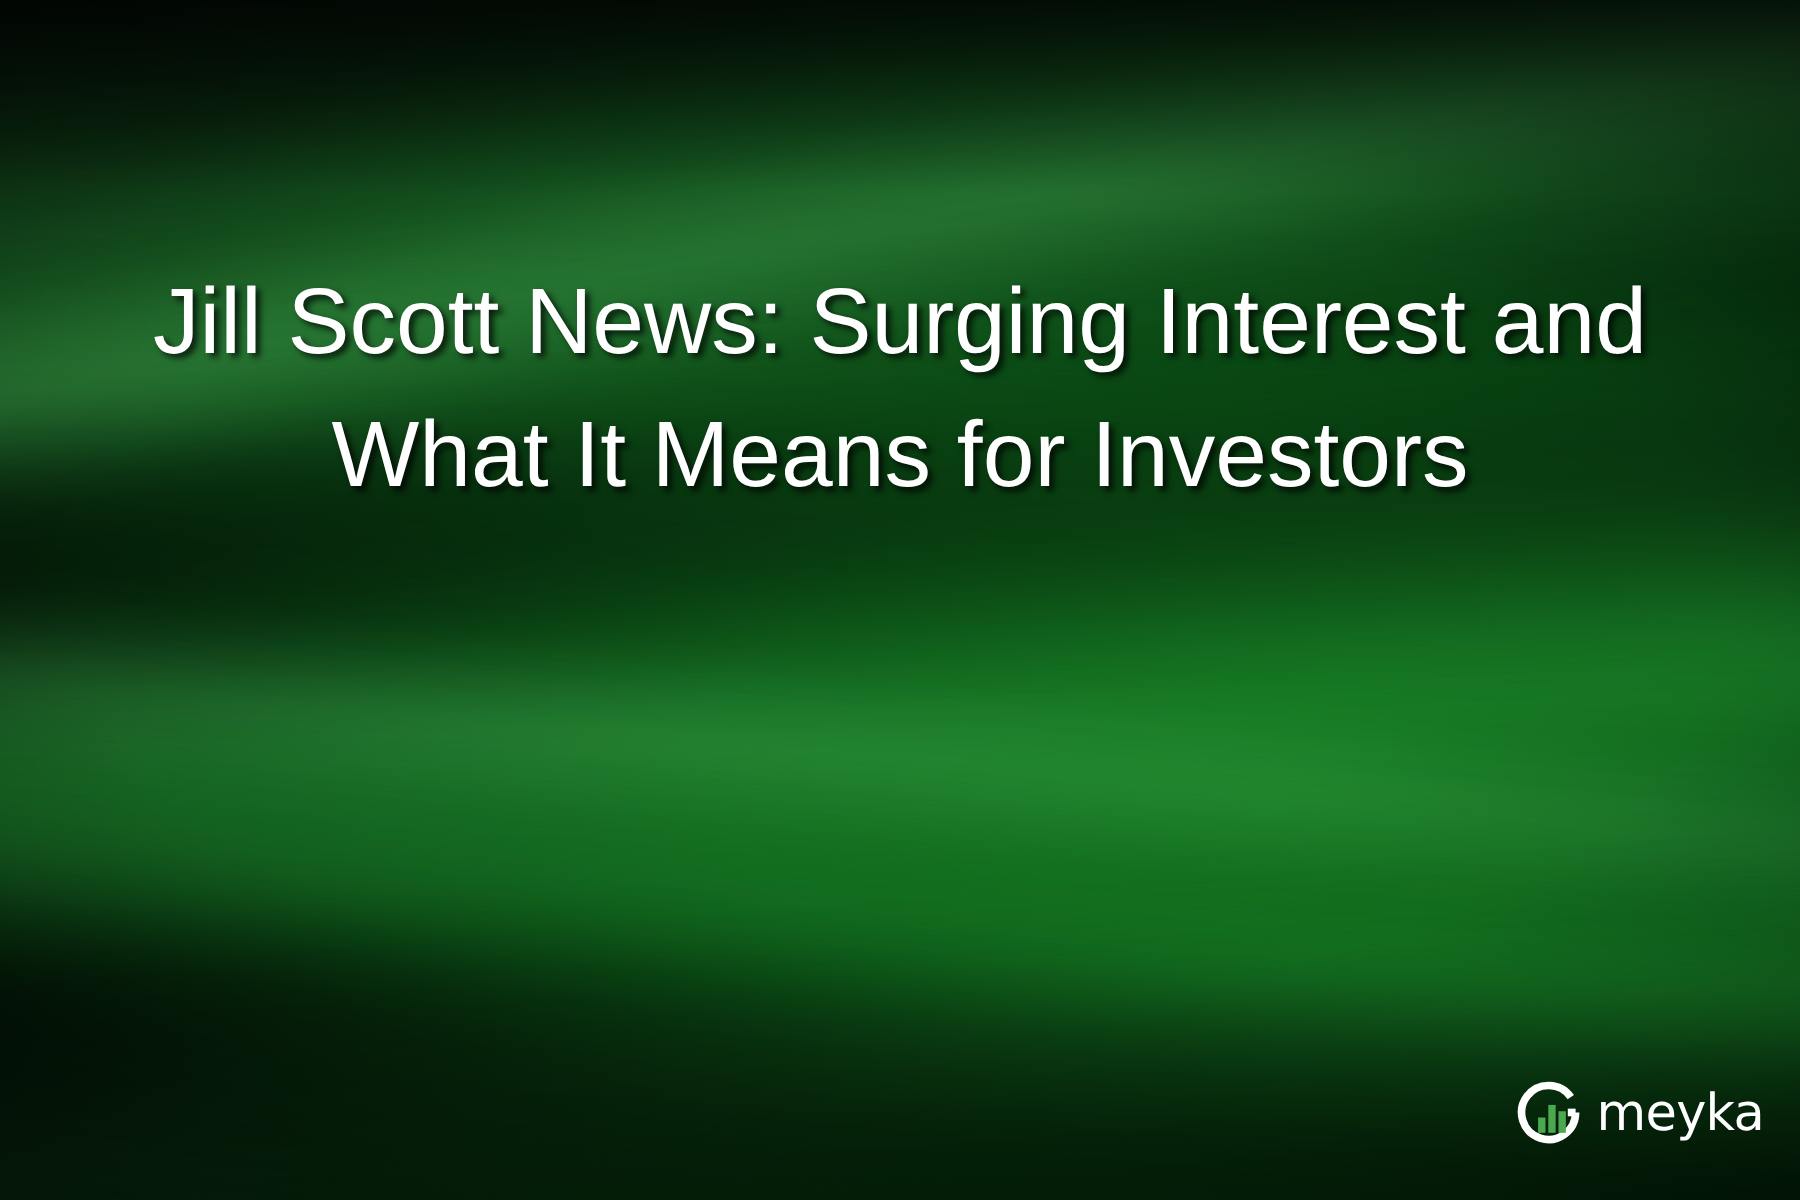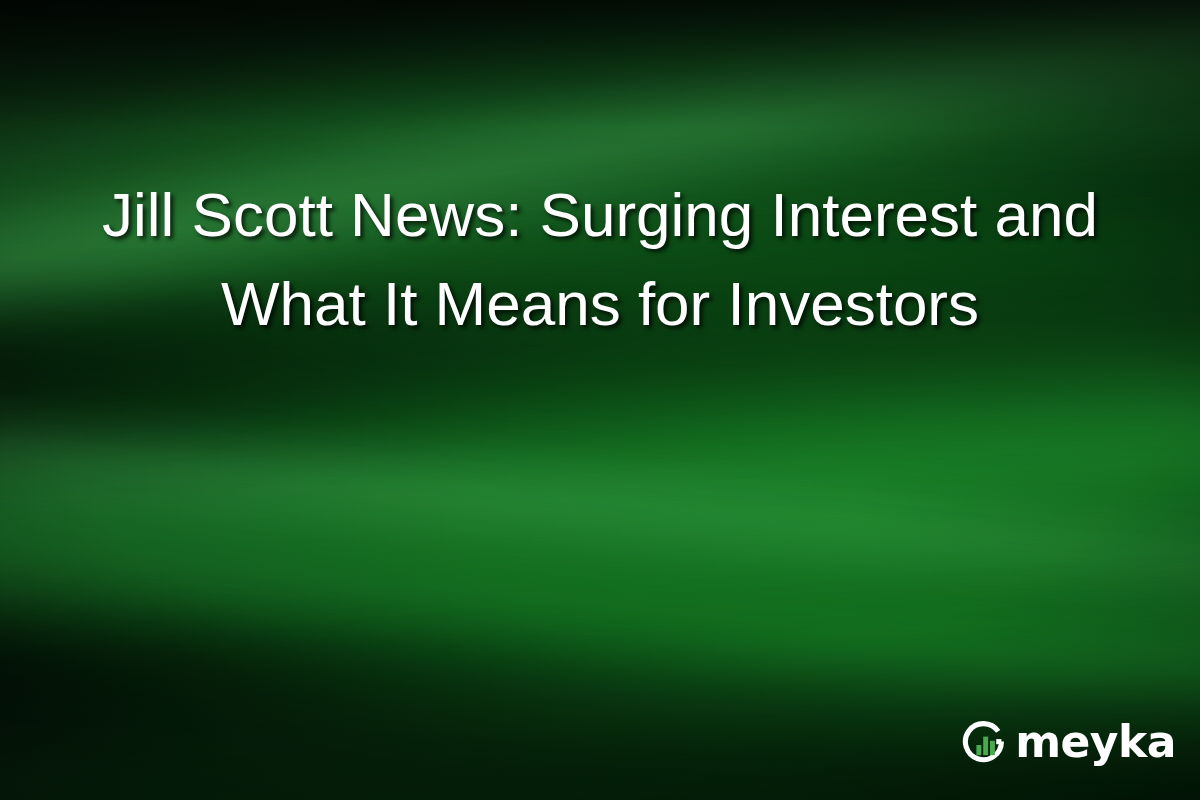--- a/index.html
+++ b/index.html
@@ -154,22 +154,22 @@
 
   #logo-mark {
     display: block;
     width: 48px;
     height: 48px;
   }
 
   #logo-word {
     color: #ffffff;
     font-family: "DejaVu Sans", sans-serif;
-    font-weight: bold;
-    font-size: 44px;
+    font-weight: normal;
+    font-size: 34px;
     line-height: 1;
     letter-spacing: -0.5px;
   }
 </style>
 </head>
 <body>
 
 <div id="banner">
 
   <div class="bg-layer bg-base"></div>

